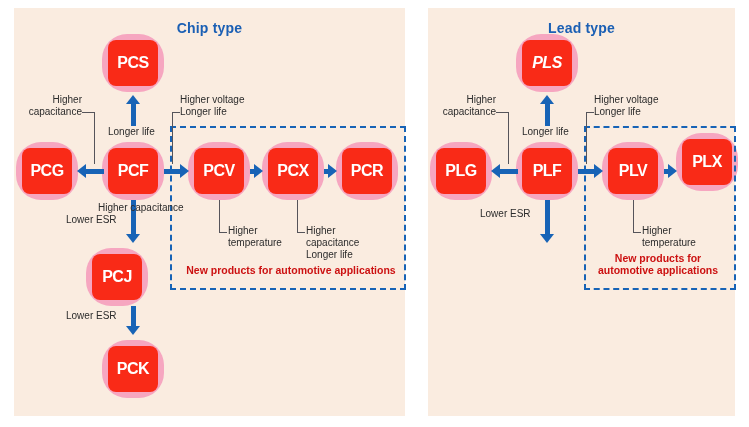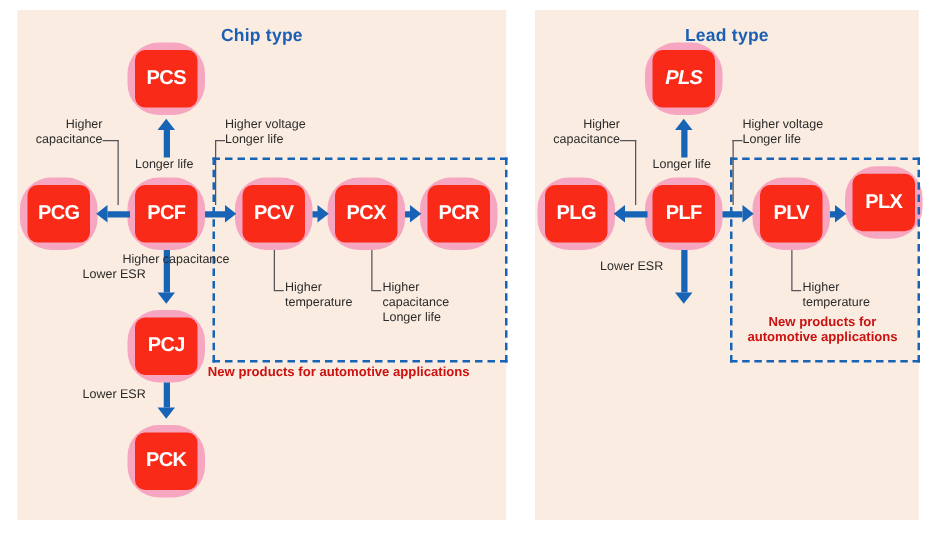--- a/index.html
+++ b/index.html
@@ -87,34 +87,34 @@
         <span class="lbl">PCX</span>
       </div>
     </div>
 
     <div class="box" style="left:322px;top:134px;">
       <div class="inner">
         <span class="lbl">PCR</span>
       </div>
     </div>
 
-    <div class="box" style="left:88px;top:240px;">
+    <div class="box" style="left:72px;top:240px;">
       <div class="inner">
         <span class="lbl">PCJ</span>
       </div>
     </div>
 
     <div class="box" style="left:88px;top:332px;">
       <div class="inner">
         <span class="lbl">PCK</span>
       </div>
     </div>
 
     <div class="dashed" style="left:156px;top:118px;width:232px;height:160px;"></div>
-    <div class="autolabel" style="left:141px;top:256px;width:232px;margin-top:28px;">New products for automotive applications</div>
+    <div class="autolabel" style="left:161px;top:256px;width:232px;">New products for automotive applications</div>
 
     <div class="arr-v" style="left:116.5px;top:96px;height:22px;"></div>
     <div class="head head-up" style="left:112px;top:87px;"></div>
     <div class="note c" style="left:94px;top:118px;width:80px;text-align:left;">Longer life</div>
 
     <div class="arr-h" style="left:72px;top:160.5px;width:18px;"></div>
     <div class="head head-left" style="left:63px;top:156px;"></div>
     <div class="lead-v" style="left:80px;top:104px;height:52px;"></div>
     <div class="lead-h" style="left:68px;top:104px;width:13px;"></div>
     <div class="note r" style="left:-14px;top:86px;width:82px;">Higher</div>

